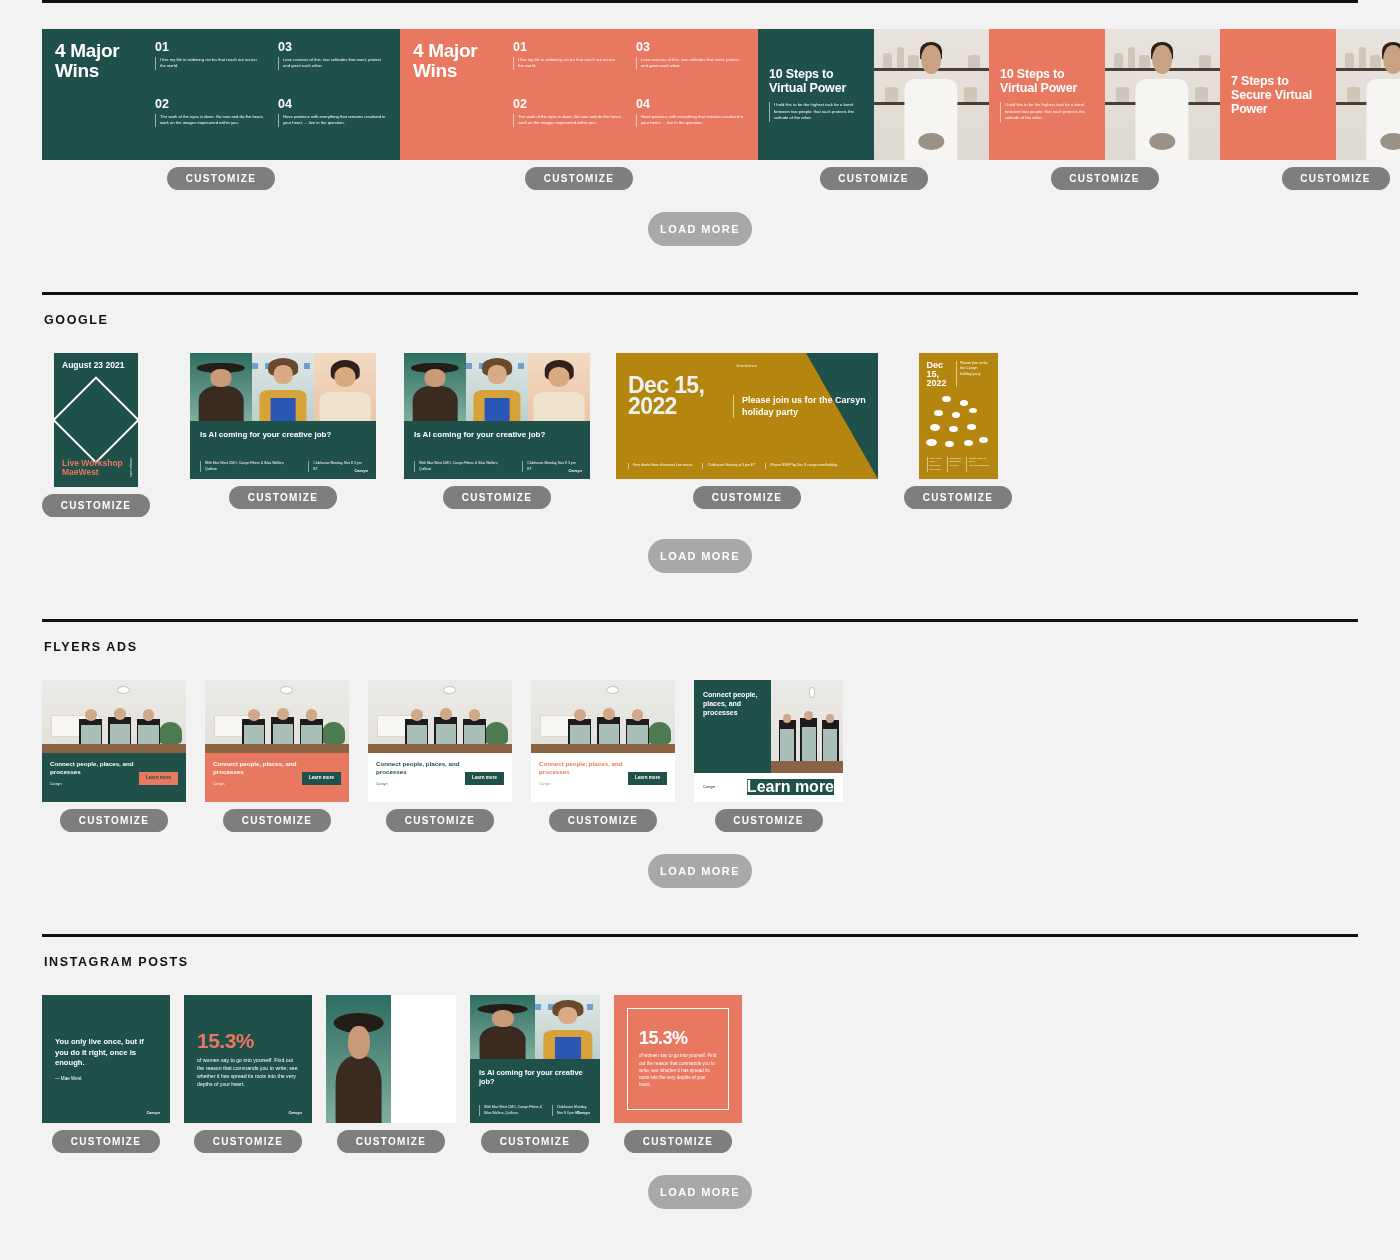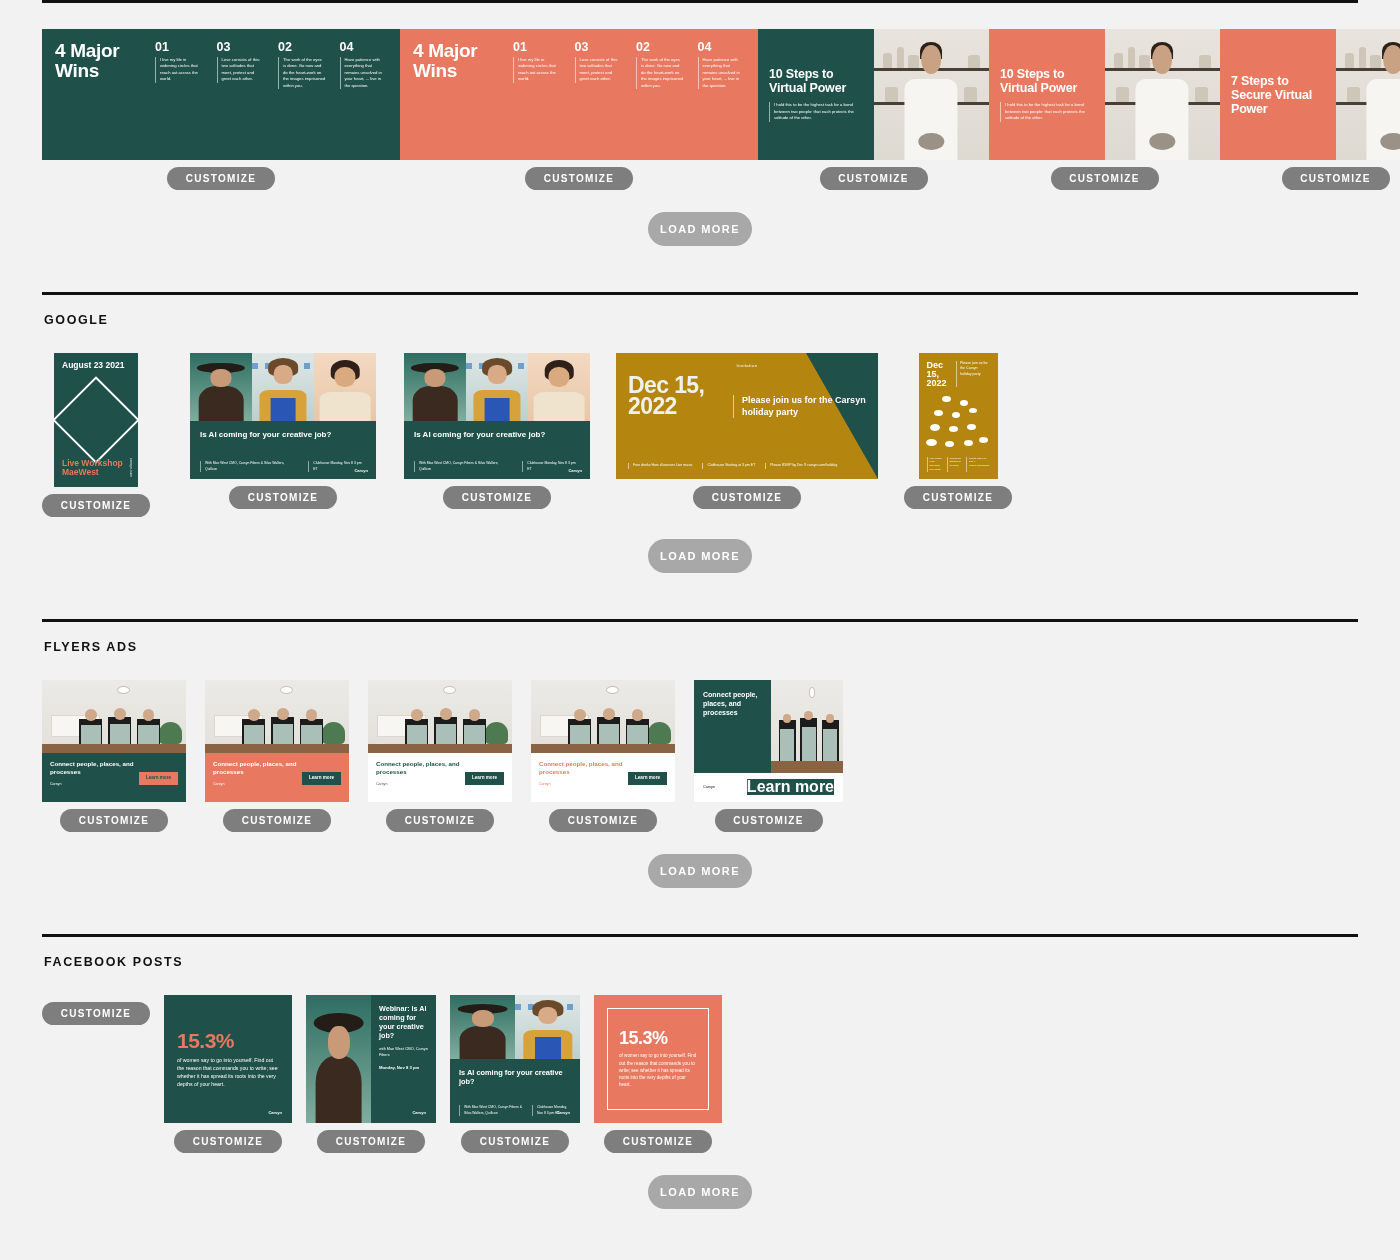--- a/index.html
+++ b/index.html
@@ -46,21 +46,21 @@
   .co { background: #e8785f; }
   .ye { background: #b5860f; }
   .wh { background: #ffffff; }
 
   
   .fb-wins { width: 358px; height: 131px; padding: 12px 13px; display: flex; gap: 12px; }
   .wins-title {
     color: #fff; font-size: 19px; font-weight: 700; line-height: 1.04;
     letter-spacing: -0.3px; width: 88px; flex: none;
   }
-  .wins-grid { flex: 1; display: grid; grid-template-columns: 1fr 1fr 1fr 1fr;
+  .wins-grid { flex: 1; display: grid; grid-template-columns: 1fr 1fr;
     grid-template-rows: 1fr 1fr; gap: 7px 14px; }
   .wins-cell .num { color: #fff; font-size: 12.5px; font-weight: 700; line-height: 1; }
   .wins-cell .bd {
     color: #fff; font-size: 4.2px; line-height: 1.55; margin-top: 3px;
     border-left: 1px solid rgba(255,255,255,.55); padding-left: 4px;
   }
 
   
   .fb-steps { width: 231px; height: 131px; display: flex; }
   .steps-left { width: 50%; padding: 12px 11px; display: flex; flex-direction: column; justify-content: center; }
@@ -728,25 +728,30 @@
 
     <div class="loadmore-row">
       <button class="loadmore">LOAD MORE</button>
     </div>
   </div>
 
   <div style="height:46px"></div>
 
   <div class="section">
     <div class="section-rule"></div>
-    <div class="section-title">FACEBOOK POSTS</div>
+    <div class="section-title">INSTAGRAM POSTS</div>
 
     <div class="row">
 
       <div class="card-wrap">
+        <div class="card ig-q">
+          <div class="q">You only live once, but if you do it right, once is enough.</div>
+          <div class="a">— Mae West</div>
+          <div class="ig-brand">Carsyn</div>
+        </div>
         <button class="customize">CUSTOMIZE</button>
       </div>
 
       <div style="width:14px"></div>
 
       <div class="card-wrap">
         <div class="card ig-stat gr">
           <div class="pct">15.3%</div>
           <div class="bd">of women say to go into yourself. Find out the reason that commands you to write; see whether it has spread its roots into the very depths of your heart.</div>
           <div class="ig-brand">Carsyn</div>
@@ -757,25 +762,20 @@
       <div style="width:14px"></div>
 
       <div class="card-wrap">
         <div class="card ig-web">
           <div class="pic">
             <div class="p-hat" style="width:100%;height:100%;position:relative">
               <div class="hair2"></div>
                 <div class="hat"></div>
                 <div class="face"></div>
             </div>
-          </div>
-          <div class="txt">
-            <div class="hd">Webinar: Is AI coming for your creative job?</div>
-            <div class="sub">with Mae West CMO, Carsyn Fibers</div>
-            <div class="when">Monday, Nov 8 3 pm</div>
           </div>
           <div class="ig-brand">Carsyn</div>
         </div>
         <button class="customize">CUSTOMIZE</button>
       </div>
 
       <div style="width:14px"></div>
 
       <div class="card-wrap">
         <div class="card ig-ai">

